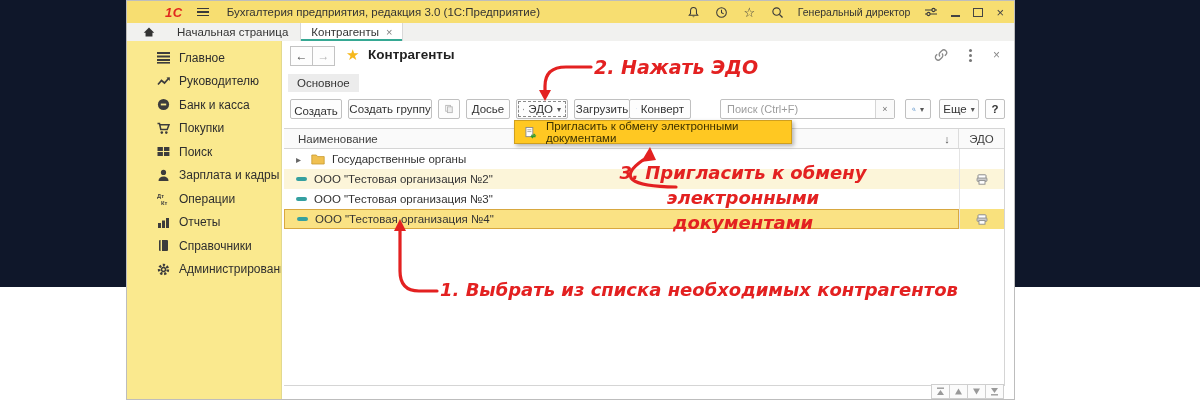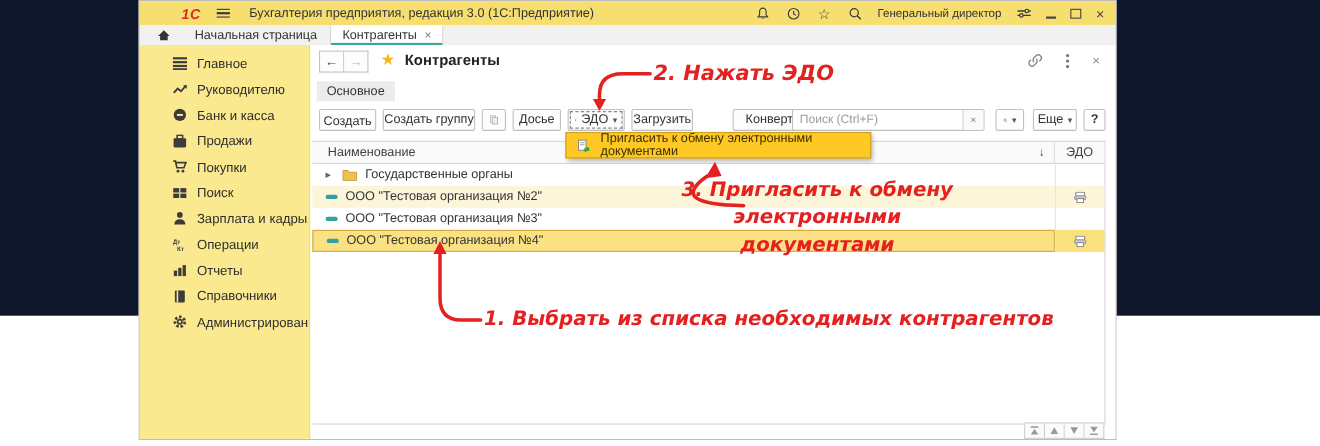--- a/index.html
+++ b/index.html
@@ -178,27 +178,20 @@
       </div>
       <div class="sb-item">
         <svg width="13" height="13" viewBox="0 0 13 13">
             <circle cx="6.5" cy="6.5" r="5.6" fill="#3c3c3c"></circle>
             <rect x="3.8" y="5.6" width="5.4" height="1.8" fill="#fae98e"></rect>
           </svg>
         <span>Банк и касса</span>
       </div>
       <div class="sb-item">
         <svg width="13" height="13" viewBox="0 0 13 13">
-            <rect x="4" y="1" width="5" height="3.4" fill="none" stroke="#3c3c3c" stroke-width="1.4"></rect>
-            <rect x="0.8" y="3.6" width="11.4" height="8.4" rx="1" fill="#3c3c3c"></rect>
-          </svg>
-        <span>Продажи</span>
-      </div>
-      <div class="sb-item">
-        <svg width="13" height="13" viewBox="0 0 13 13">
             <path d="M0.5 1.5h2l1.3 6h6.4l1.8-4.7H3" fill="none" stroke="#3c3c3c" stroke-width="1.5"></path>
             <circle cx="4.8" cy="10.6" r="1.3" fill="#3c3c3c"></circle>
             <circle cx="9.3" cy="10.6" r="1.3" fill="#3c3c3c"></circle>
           </svg>
         <span>Покупки</span>
       </div>
       <div class="sb-item">
         <svg width="13" height="13" viewBox="0 0 13 13">
             <g fill="#3c3c3c">
               <rect x="0.5" y="2" width="5.4" height="4"></rect>
@@ -289,21 +282,21 @@
         <svg width="11" height="11" viewBox="0 0 11 11">
             <rect x="1" y="1" width="8" height="9" fill="#fff" stroke="#8a8a8a" stroke-width="1"></rect>
             <path d="M2.5 3.5h5M2.5 5.5h5M2.5 7.5h3.5" stroke="#8a8a8a" stroke-width="0.9"></path>
           </svg>
         <span>ЭДО</span>
         <span class="caret">▾</span>
       </button>
       <button class="btn" style="left:292px;width:56px;">
           <span>Загрузить</span>
         </button>
-      <button class="btn" style="left:384px;width:62px;">
+      <button class="btn" style="left:347px;width:62px;">
         <svg width="12" height="12" viewBox="0 0 13 13">
             <rect x="3.5" y="1" width="6" height="3" fill="#fff" stroke="#3d7fc1" stroke-width="1.2"></rect>
             <rect x="1" y="4" width="11" height="4.5" rx="0.8" fill="#3d7fc1"></rect>
             <rect x="3.5" y="7" width="6" height="5" fill="#fff" stroke="#3d7fc1" stroke-width="1.2"></rect>
           </svg>
         <span>Конверт</span>
       </button>
       <span class="search-wrap">
         <input type="text" placeholder="Поиск (Ctrl+F)" style="">
         <span class="search-clear">×</span>

